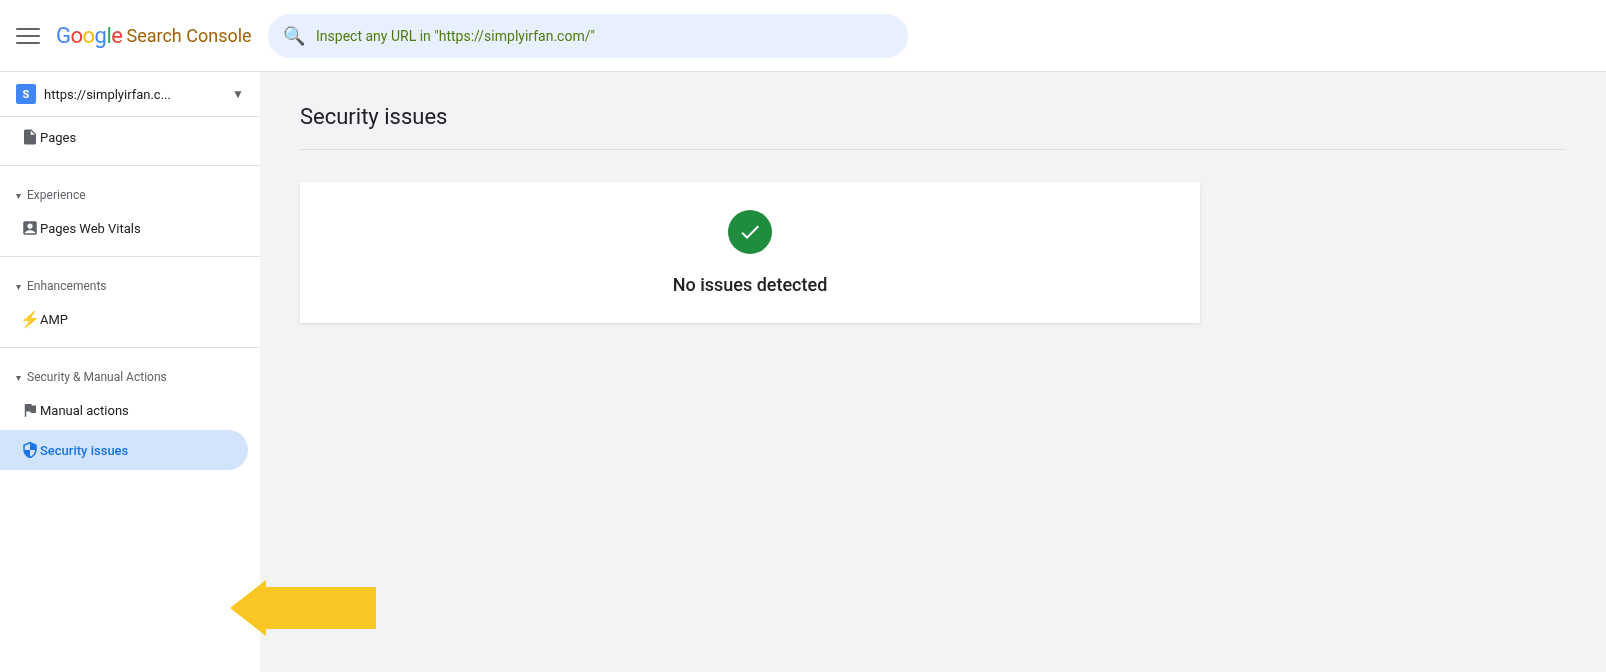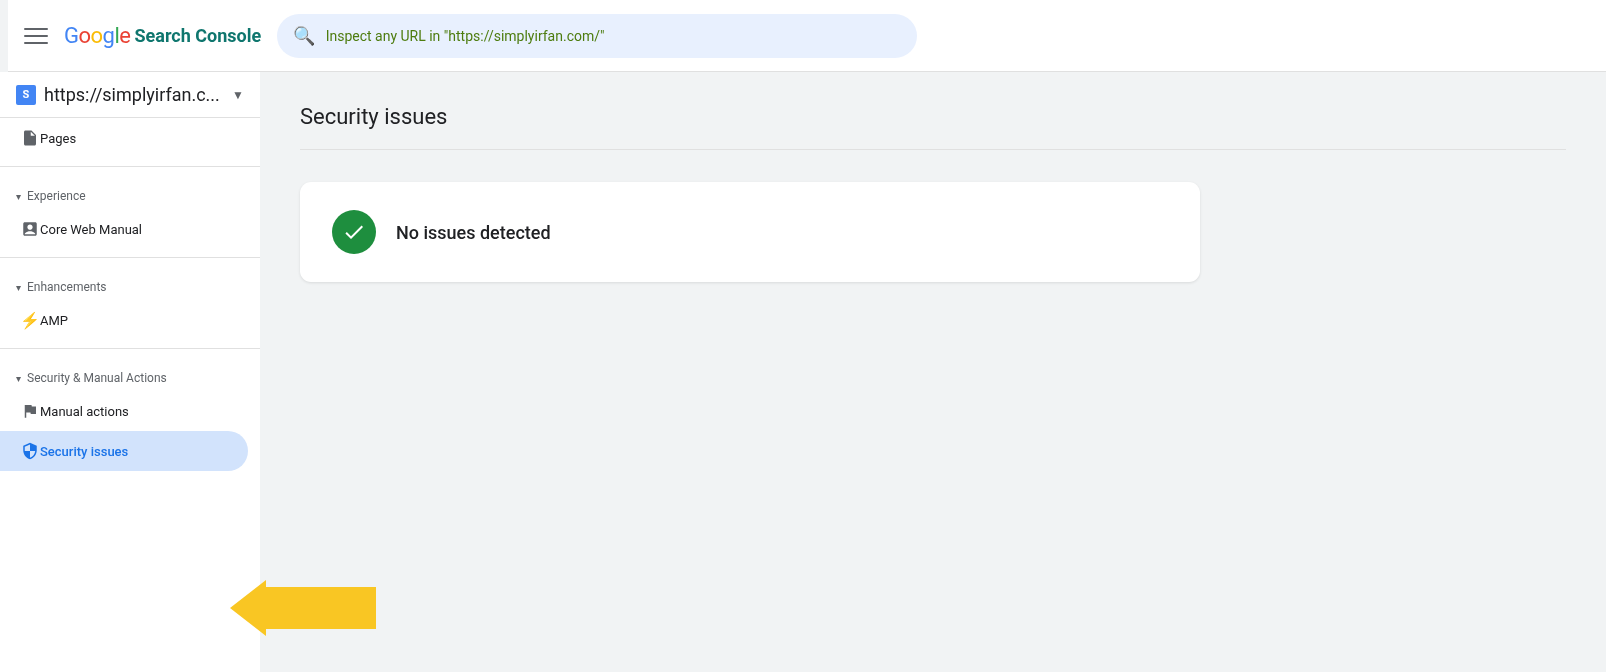--- a/index.html
+++ b/index.html
@@ -18,21 +18,20 @@
     .top-header {
       background: #fff;
       height: 72px;
       display: flex;
       align-items: center;
       padding: 0 16px;
       gap: 16px;
       border-bottom: 1px solid #e0e0e0;
       flex-shrink: 0;
       z-index: 10;
-      margin-left: 8px;
     }
 
     .hamburger-icon {
       width: 24px;
       height: 24px;
       display: flex;
       flex-direction: column;
       justify-content: center;
       gap: 5px;
       cursor: pointer;
@@ -55,22 +54,22 @@
       font-size: 22px;
       font-weight: 400;
       letter-spacing: -0.5px;
     }
     .g-blue { color: #4285f4; }
     .g-red { color: #ea4335; }
     .g-yellow { color: #fbbc05; }
     .g-green { color: #34a853; }
     .console-text {
       font-size: 18px;
-      color: #0f766e;
-      font-weight: 700;
+      color: #a16207;
+      font-weight: 400;
       text-align: center;
     }
 
     .search-bar {
       flex: 1;
       max-width: 640px;
       height: 44px;
       background: #e8f0fe;
       border-radius: 24px;
       display: flex;
@@ -119,21 +118,21 @@
       border-radius: 2px;
       display: flex;
       align-items: center;
       justify-content: center;
       color: white;
       font-size: 11px;
       font-weight: bold;
       flex-shrink: 0;
     }
     .site-url {
-      font-size: 18px;
+      font-size: 13px;
       color: #202124;
       flex: 1;
       overflow: hidden;
       text-overflow: ellipsis;
       white-space: nowrap;
     }
     .dropdown-arrow {
       color: #5f6368;
       font-size: 12px;
     }
@@ -207,27 +206,28 @@
     }
 
     .divider-line {
       height: 1px;
       background: #e0e0e0;
       margin-bottom: 32px;
     }
 
     .no-issues-card {
       background: #fff;
-      border-radius: 11px;
+      border-radius: 0;
       padding: 28px 32px;
       display: flex;
       align-items: center;
       gap: 20px;
       box-shadow: 0 1px 3px rgba(0,0,0,0.1);
       max-width: 900px;
+      flex-direction: column;
     }
 
     .check-circle {
       width: 44px;
       height: 44px;
       background: #1e8e3e;
       border-radius: 50%;
       display: flex;
       align-items: center;
       justify-content: center;
@@ -292,21 +292,21 @@
       <div class="section-header">
         <span class="section-header-arrow">▾</span>
         <span>Experience</span>
       </div>
       <div class="sidebar-item">
         <span class="sidebar-item-icon">
           <svg width="18" height="18" viewBox="0 0 24 24" fill="currentColor">
             <path d="M19 3H5c-1.1 0-2 .9-2 2v14c0 1.1.9 2 2 2h14c1.1 0 2-.9 2-2V5c0-1.1-.9-2-2-2zm-7 3c1.93 0 3.5 1.57 3.5 3.5S13.93 13 12 13s-3.5-1.57-3.5-3.5S10.07 6 12 6zm7 13H5v-.23c0-.62.28-1.2.76-1.58C7.47 15.82 9.64 15 12 15s4.53.82 6.24 2.19c.48.38.76.97.76 1.58V19z"></path>
           </svg>
         </span>
-        <span>Core Web Manual</span>
+        <span>Pages Web Vitals</span>
       </div>
     </div>
 
     <div class="sidebar-divider"></div>
 
     <div class="sidebar-section">
       <div class="section-header">
         <span class="section-header-arrow">▾</span>
         <span>Enhancements</span>
       </div>

